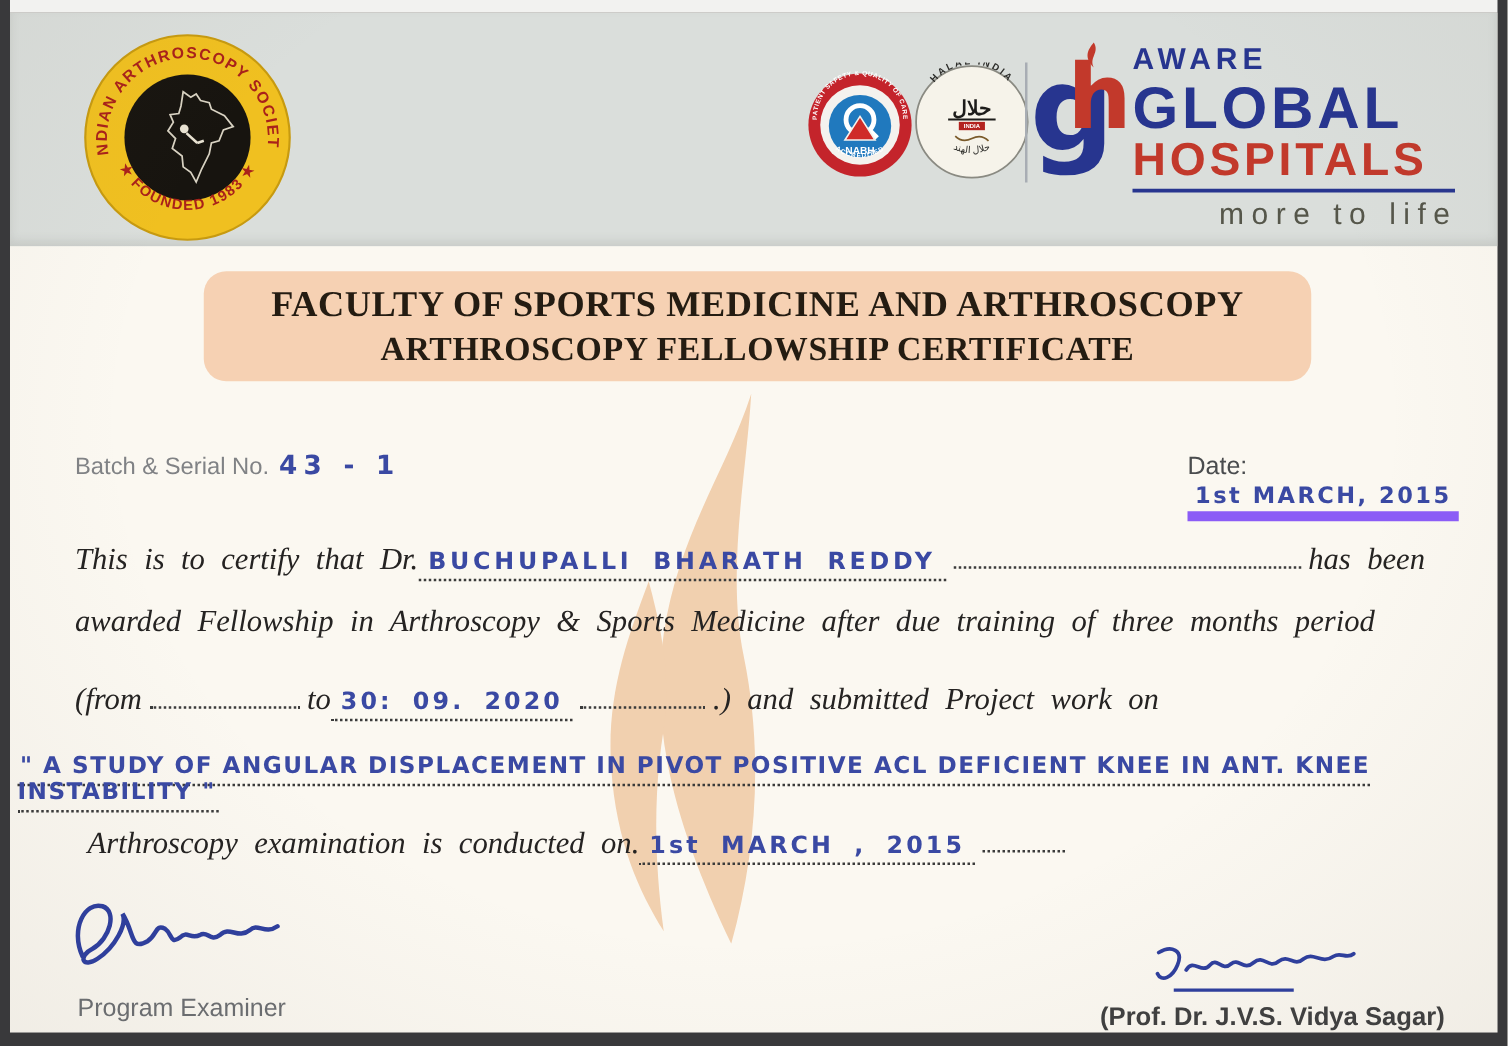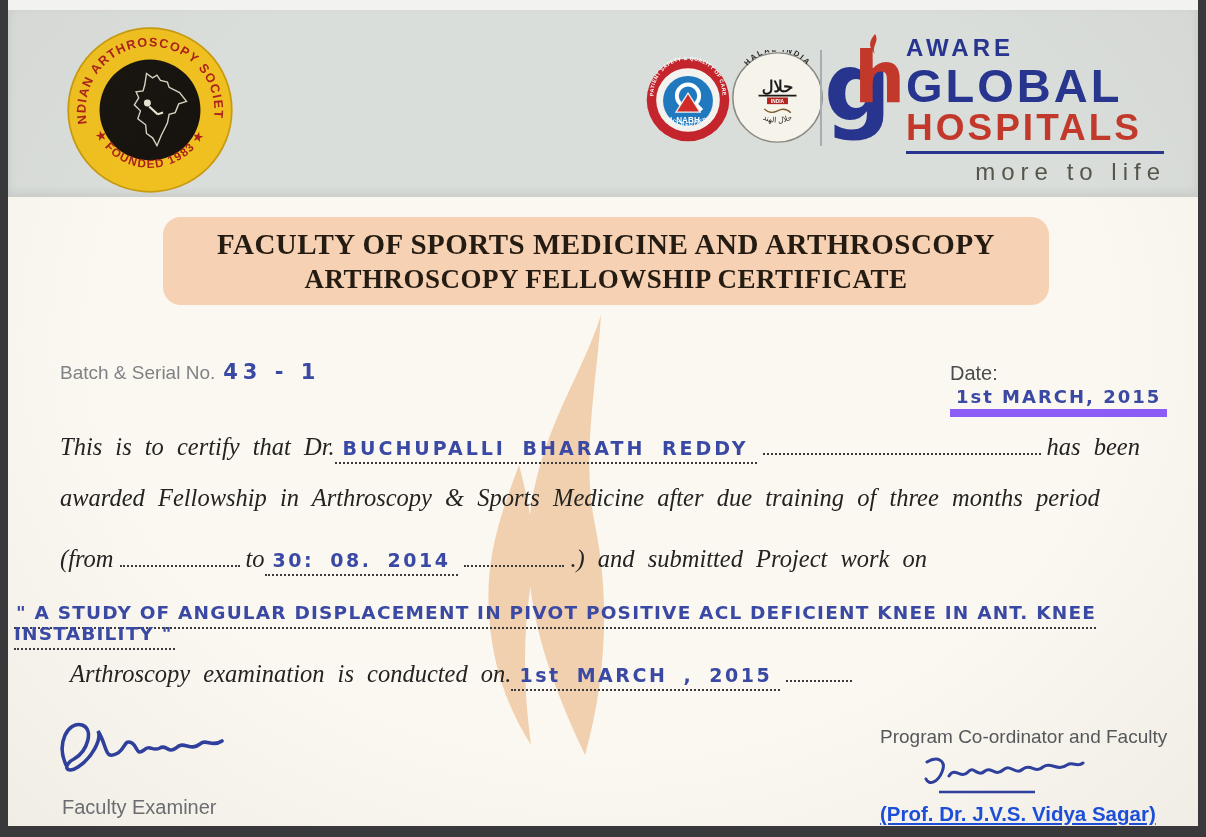--- a/index.html
+++ b/index.html
@@ -52,21 +52,21 @@
   .name { font-size:19px; letter-spacing:3px; }
   .dateshand { font-size:19px; letter-spacing:2.5px; }
 
   .project { position:absolute; left:6px; top:592px; width:1186px; z-index:1; text-align:left; }
   .project .hwproj { font-size:18.5px; letter-spacing:1.2px; padding:0 2px 4px 2px; }
 
   .sig-left { position:absolute; left:40px; top:703px; width:195px; height:70px; z-index:1; }
   .role-left { position:absolute; left:54px; top:786px; font-size:20px; color:#6b6d70; z-index:1; }
   .role-right { position:absolute; left:872px; top:716px; font-size:19px; color:#55575a; z-index:1; }
   .sig-right { position:absolute; left:905px; top:740px; width:185px; height:52px; z-index:1; }
-  .name-right { position:absolute; left:872px; top:792px; font-size:20.5px; font-weight:bold; color:#1d4ed8; z-index:1;text-decoration:underline; }
+  .name-right { position:absolute; left:872px; top:792px; font-size:20.5px; font-weight:bold; color:#404040; z-index:1; }
 </style>
 </head>
 <body>
 
 <div class="top-white"></div>
 
 <div class="photo">
   <div class="grayband"></div>
 
   <svg class="ias" viewBox="0 0 200 200">
@@ -168,39 +168,38 @@
     <span>This is to certify that Dr.</span>
     <span class="hw hwline dotted name">BUCHUPALLI  BHARATH  REDDY</span>
     <span class="fill"></span>
     <span>has been</span>
   </div>
 
   <div class="bodyline" style="top:530px;">
     <span>(from</span>
     <span class="fill" style="max-width:120px;"></span>
     <span>to</span>
-    <span class="hw hwline dotted dateshand">30: 08. 2014</span>
+    <span class="hw hwline dotted dateshand">30: 09. 2020</span>
     <span class="fill" style="max-width:100px;"></span>
     <span>.)  and submitted Project work on</span>
   </div>
 
   <div class="project">
     <span class="hw hwproj dotted">" A STUDY OF ANGULAR DISPLACEMENT  IN  PIVOT POSITIVE  ACL DEFICIENT KNEE  IN ANT. KNEE INSTABILITY "</span>
   </div>
 
   <div class="bodyline" style="top:645px; left:62px; right:340px;">
     <span>Arthroscopy examination is conducted on.</span>
     <span class="hw hwline dotted dateshand">1st  MARCH , 2015</span>
     <span class="fill" style="max-width:170px;"></span>
   </div>
 
   <svg class="sig-left" viewBox="0 0 195 70">
     <path d="M18,52 C8,30 20,8 34,12 C46,16 40,38 26,46 C14,52 18,62 30,54 C44,45 54,26 50,18 C60,34 56,48 70,40 C78,35 76,26 84,30 C90,34 88,43 96,37 C102,31 104,39 112,35 C118,31 120,41 128,35 C136,27 142,39 152,31 C158,25 164,35 174,28" fill="none" stroke="#2f3f9c" stroke-width="3.6" stroke-linecap="round"></path>
   </svg>
-  <div class="role-left">Faculty Examiner</div>
-
-  <div class="role-right">Program Co-ordinator and Faculty</div>
+  <div class="role-left">Program Examiner</div>
+
   <svg class="sig-right" viewBox="0 0 185 52">
     <path d="M14,12 C24,6 34,10 29,22 C25,32 16,36 13,29 M36,26 C42,16 48,30 55,22 C61,15 64,28 72,21 C78,16 82,27 90,20 C98,13 102,26 110,19 C118,13 122,24 130,17 C138,11 144,22 154,15 C160,11 164,18 170,13" fill="none" stroke="#2f3f9c" stroke-width="3" stroke-linecap="round"></path>
     <path d="M26,42 L122,42" stroke="#2f3f9c" stroke-width="2.6"></path>
   </svg>
   <div class="name-right">(Prof. Dr. J.V.S. Vidya Sagar)</div>
 </div>
 
 </body></html>

